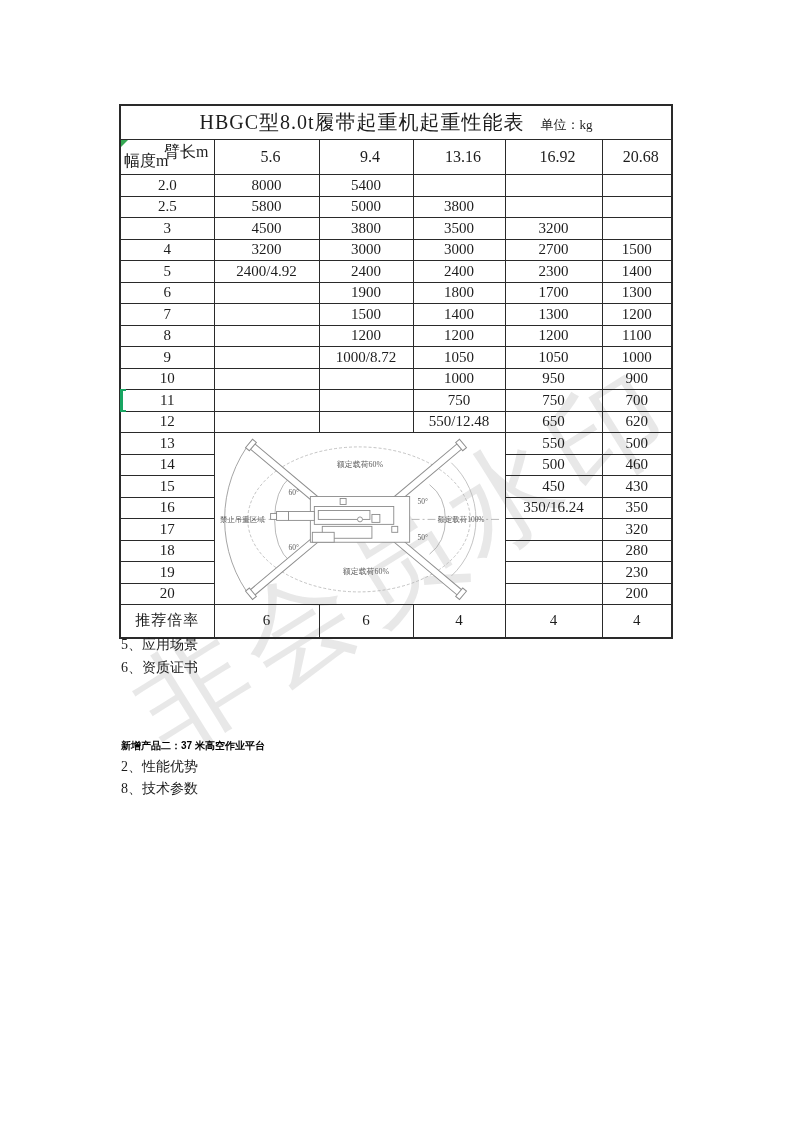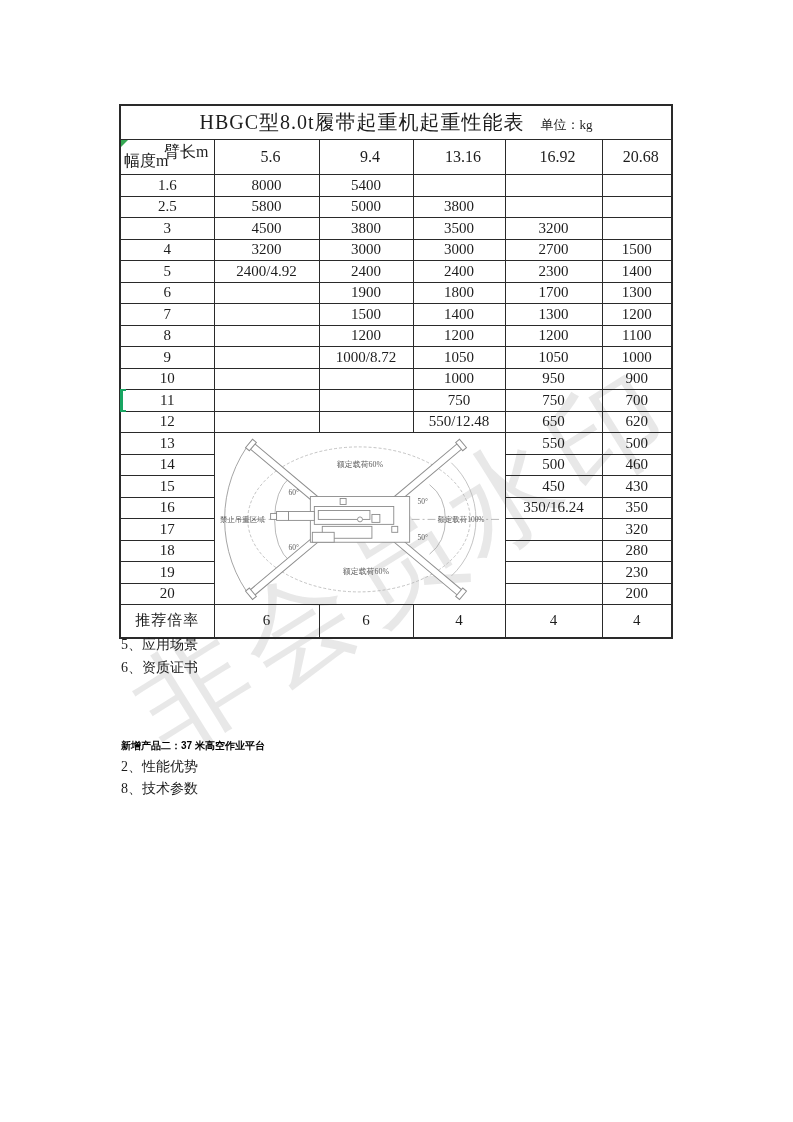--- a/index.html
+++ b/index.html
@@ -107,21 +107,21 @@
       </th>
       <th class="col-header">5.6</th>
       <th class="col-header">9.4</th>
       <th class="col-header">13.16</th>
       <th class="col-header">16.92</th>
       <th class="col-header">20.68</th>
     </tr>
   </thead>
   <tbody id="perf-tbody">
       <tr class="data-row">
-        <td class="radius-cell">1.6</td>
+        <td class="radius-cell">2.0</td>
         <td>8000</td>
         <td>5400</td>
         <td></td>
         <td></td>
         <td></td>
       </tr>
       <tr class="data-row">
         <td class="radius-cell">2.5</td>
         <td>5800</td>
         <td>5000</td>

